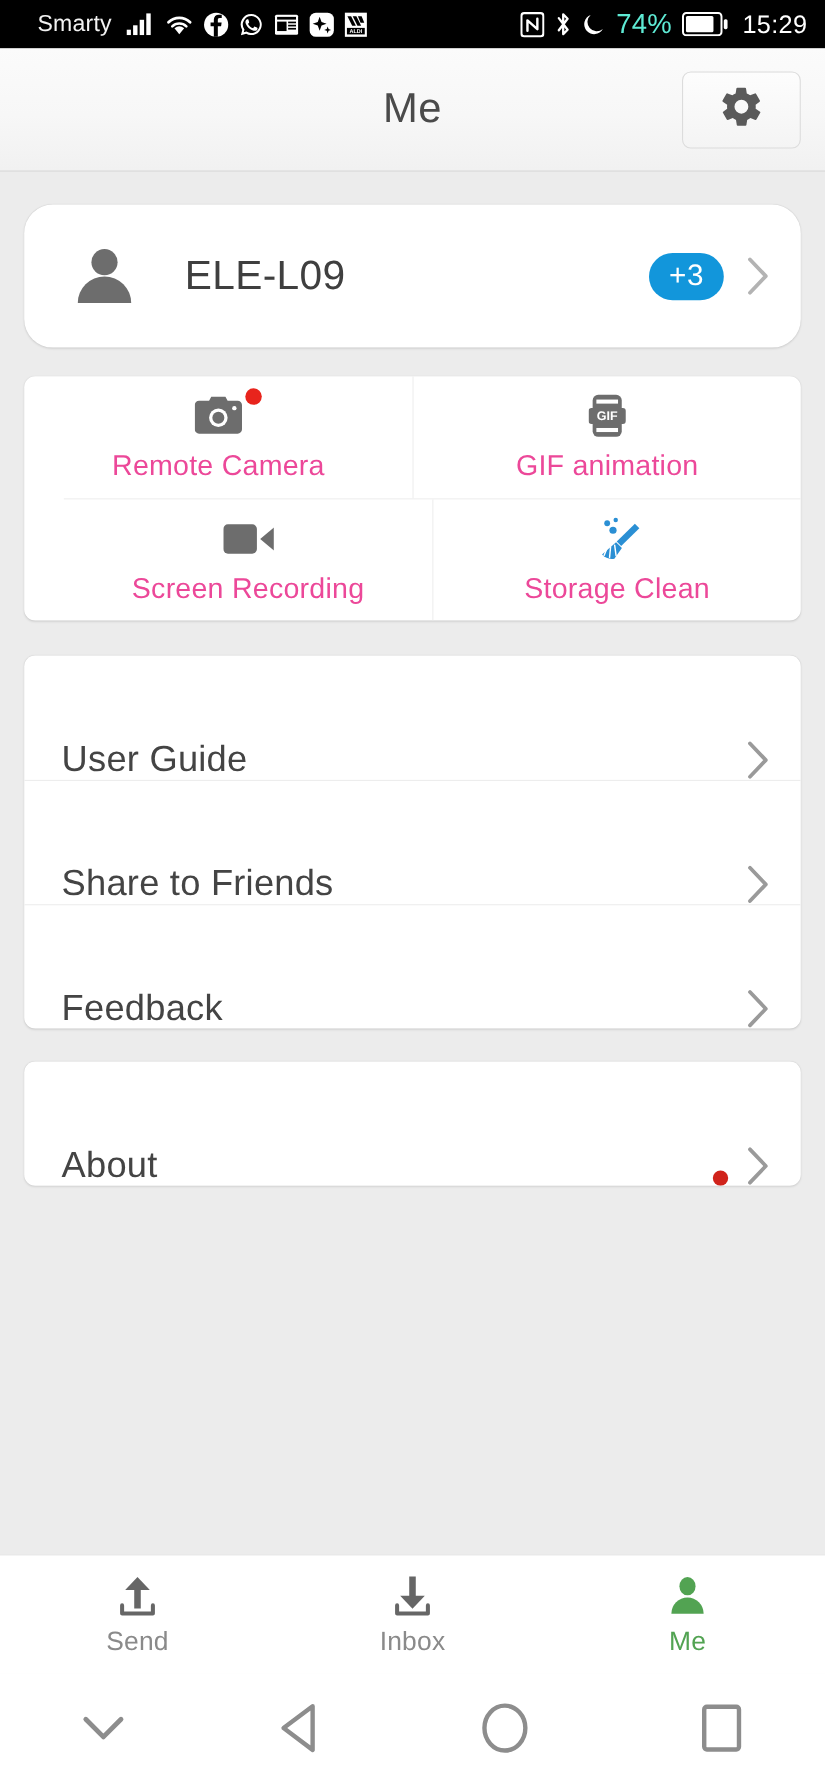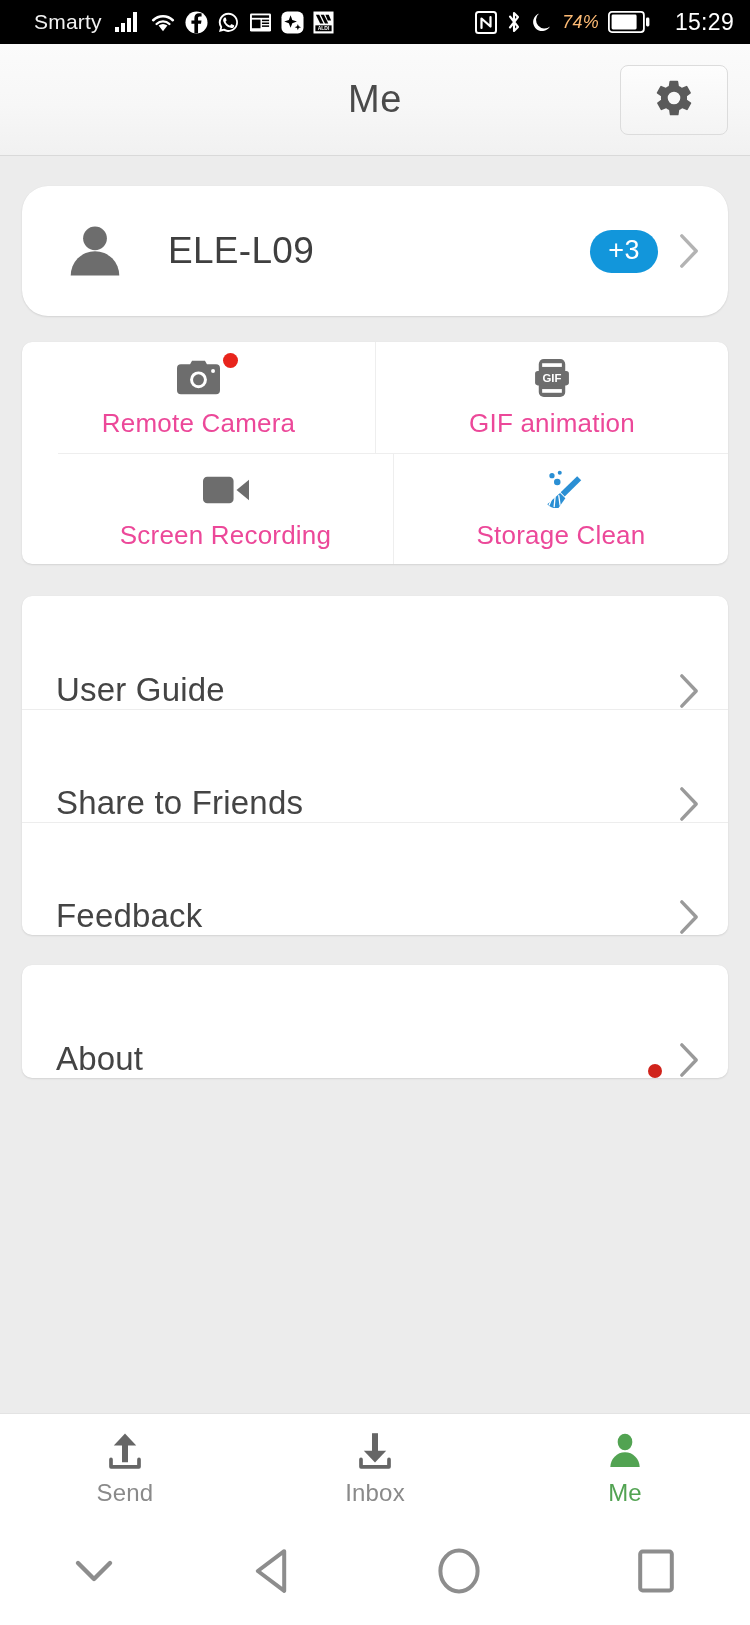--- a/index.html
+++ b/index.html
@@ -49,28 +49,27 @@
     color: #f2f2f2;
   }
   .sb-ico {
     display: inline-flex;
     align-items: center;
     justify-content: center;
   }
   .status-time {
     font-size: 23px;
     color: #fff;
-    margin-left: 16px;
+    margin-left: 4px;
     letter-spacing: .3px;
   }
   .battery-pct {
-    font-size: 18px;
-    color: #fdba74;
+    font-size: 25px;
+    color: #5eead4;
     letter-spacing: .2px;
-    font-style: italic;
   }
 
   
   .header {
     flex: 0 0 112px;
     height: 112px;
     background: linear-gradient(to bottom, #fbfbfb 0%, #f7f7f7 55%, #f1f1f1 100%);
     border-bottom: 1px solid #d9d9d9;
     position: relative;
     display: flex;

